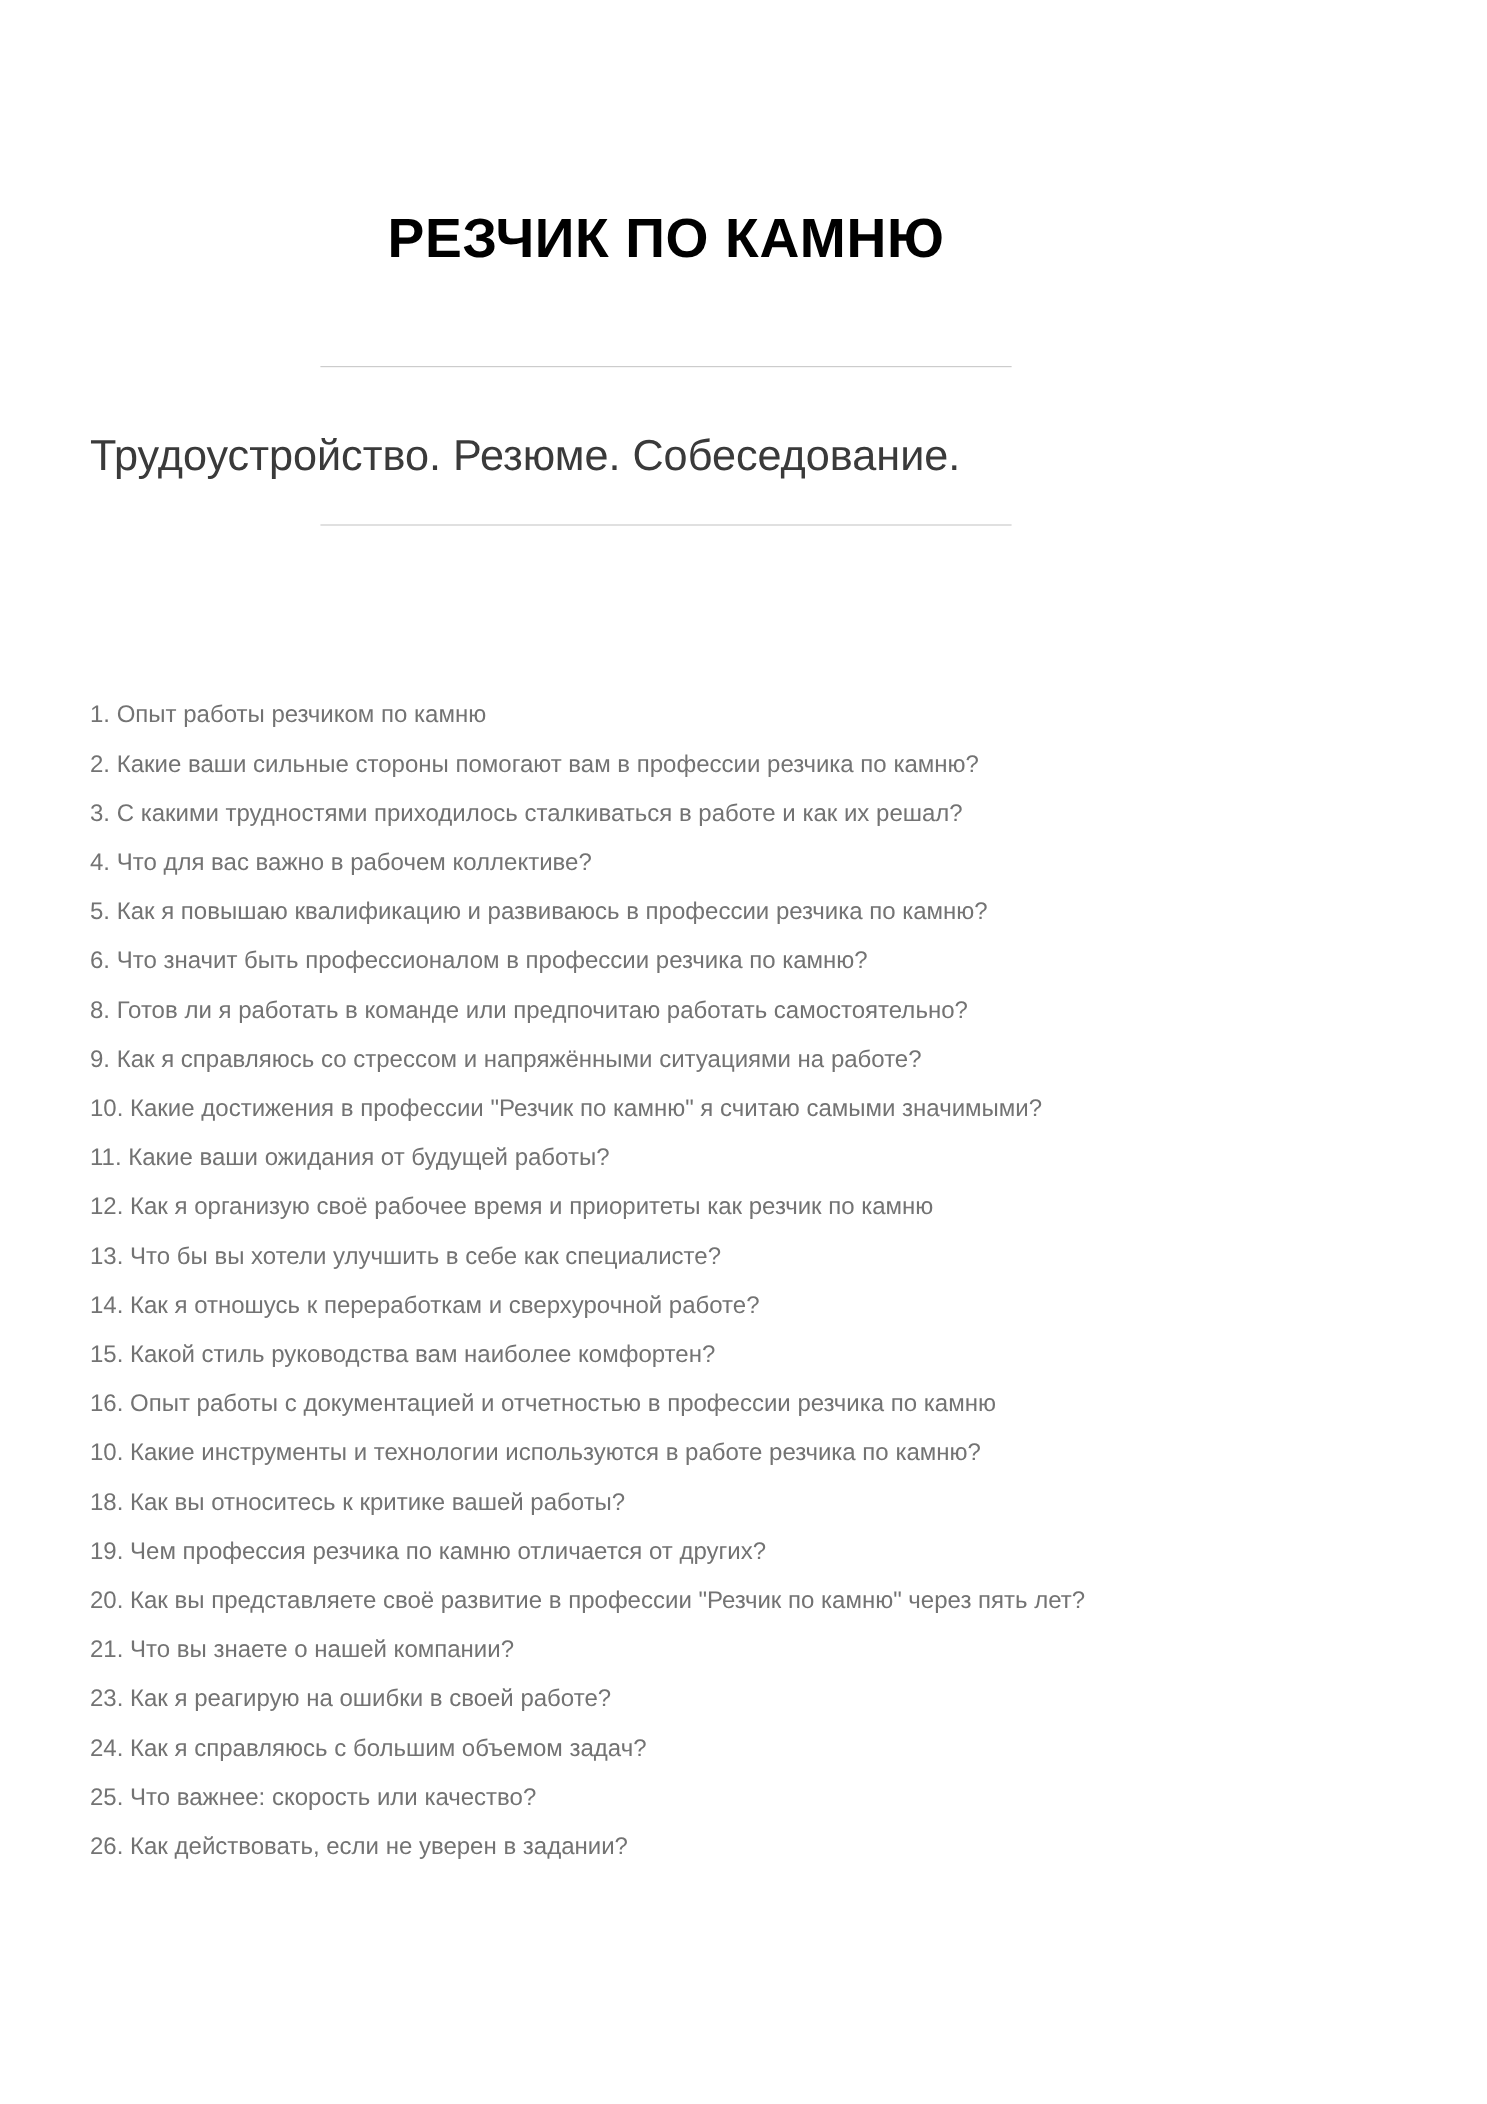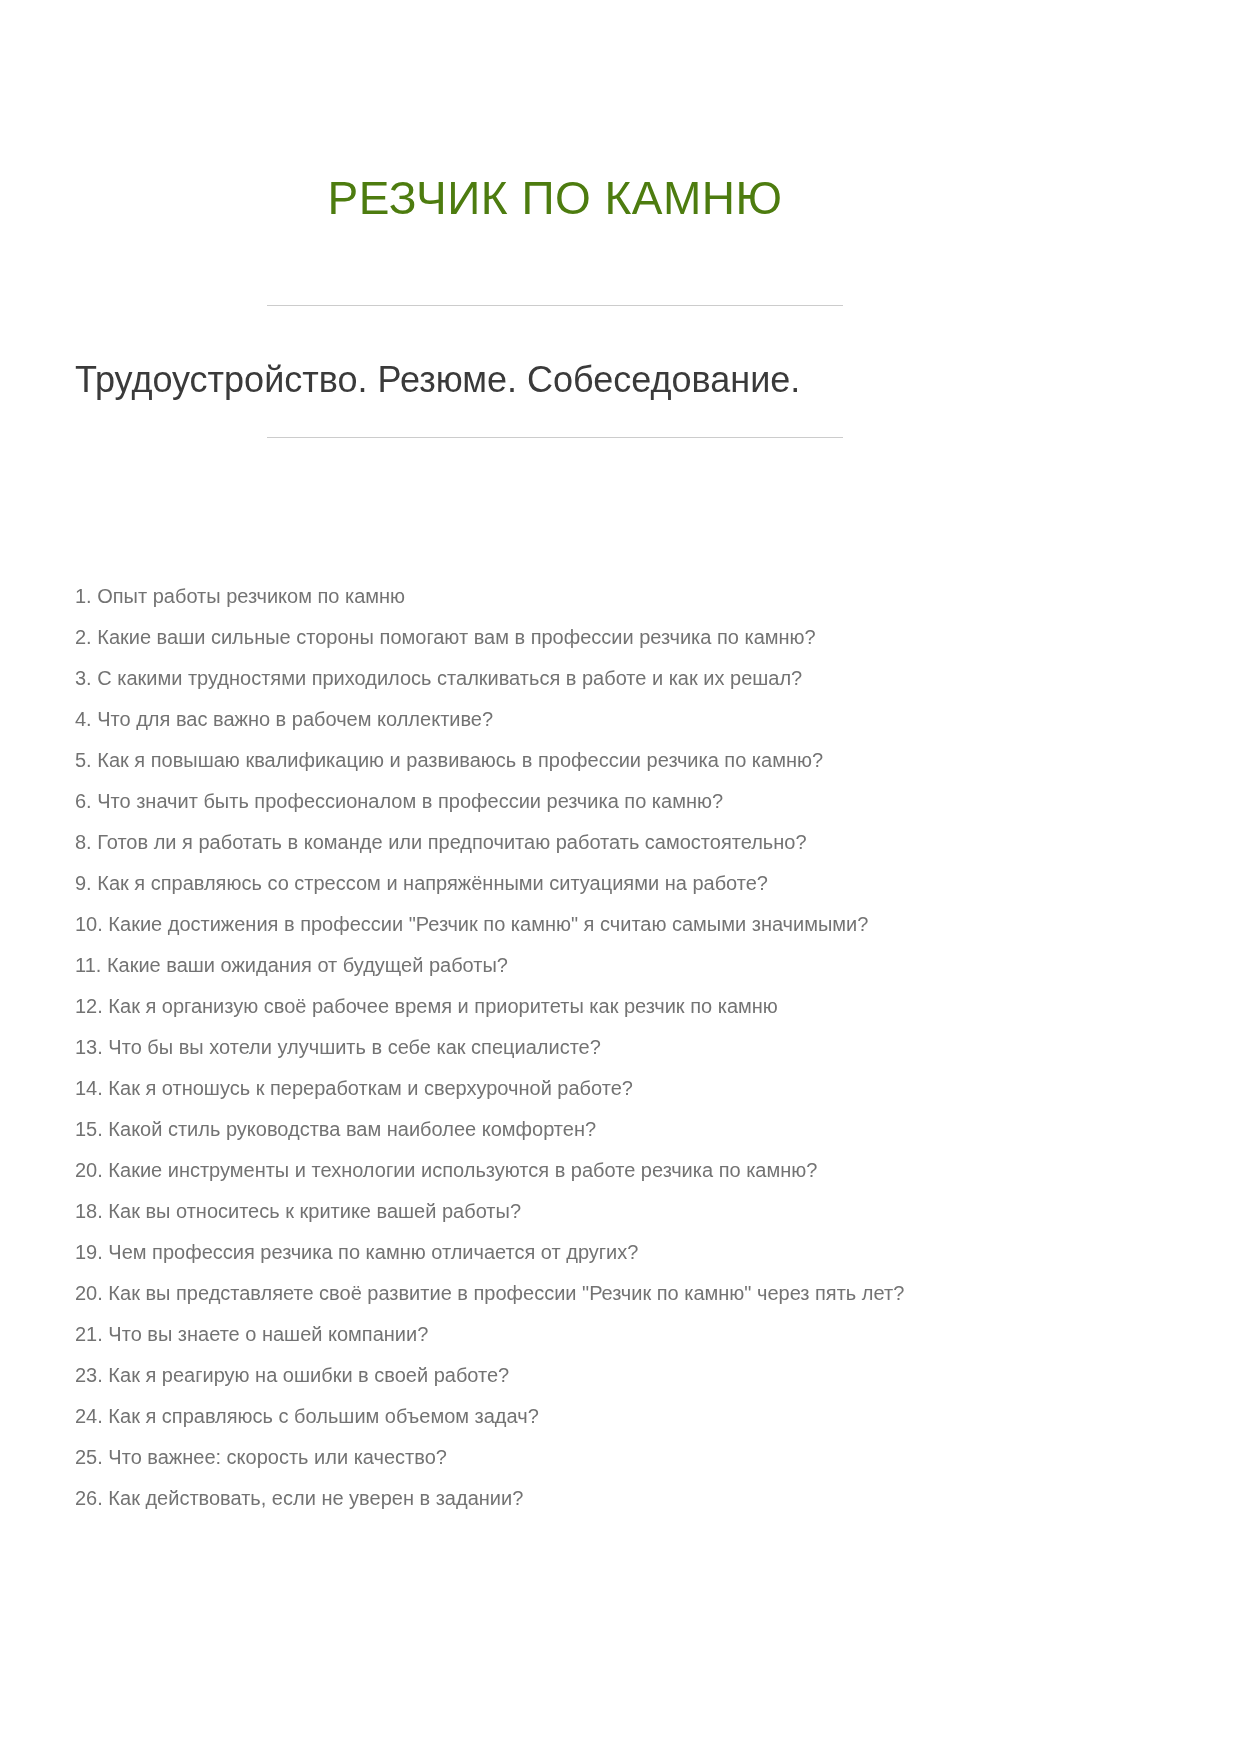--- a/index.html
+++ b/index.html
@@ -19,22 +19,22 @@
     padding-top: 172px;
     padding-left: 75px;
     width: 1035px; 
   }
   .page-title {
     margin: 0 0 80px 0;
     width: 960px;
     text-align: center;
     font-size: 46px;
     line-height: 1.15;
-    font-weight: 400;
-    color: #4d7c0f;
+    font-weight: 700;
+    color: #000000;
     letter-spacing: 0.5px;
   }
   .divider {
     border: none;
     border-top: 1px solid #cccccc;
     width: 576px;
     margin: 0 auto 0 192px; 
     height: 0;
   }
   .page-subtitle {
@@ -78,21 +78,22 @@
     <li>5. Как я повышаю квалификацию и развиваюсь в профессии резчика по камню?</li>
     <li>6. Что значит быть профессионалом в профессии резчика по камню?</li>
     <li>8. Готов ли я работать в команде или предпочитаю работать самостоятельно?</li>
     <li>9. Как я справляюсь со стрессом и напряжёнными ситуациями на работе?</li>
     <li>10. Какие достижения в профессии "Резчик по камню" я считаю самыми значимыми?</li>
     <li>11. Какие ваши ожидания от будущей работы?</li>
     <li>12. Как я организую своё рабочее время и приоритеты как резчик по камню</li>
     <li>13. Что бы вы хотели улучшить в себе как специалисте?</li>
     <li>14. Как я отношусь к переработкам и сверхурочной работе?</li>
     <li>15. Какой стиль руководства вам наиболее комфортен?</li>
-    <li>20. Какие инструменты и технологии используются в работе резчика по камню?</li>
+    <li>16. Опыт работы с документацией и отчетностью в профессии резчика по камню</li>
+    <li>10. Какие инструменты и технологии используются в работе резчика по камню?</li>
     <li>18. Как вы относитесь к критике вашей работы?</li>
     <li>19. Чем профессия резчика по камню отличается от других?</li>
     <li>20. Как вы представляете своё развитие в профессии "Резчик по камню" через пять лет?</li>
     <li>21. Что вы знаете о нашей компании?</li>
     <li>23. Как я реагирую на ошибки в своей работе?</li>
     <li>24. Как я справляюсь с большим объемом задач?</li>
     <li>25. Что важнее: скорость или качество?</li>
     <li>26. Как действовать, если не уверен в задании?</li>
   </ul>
 

